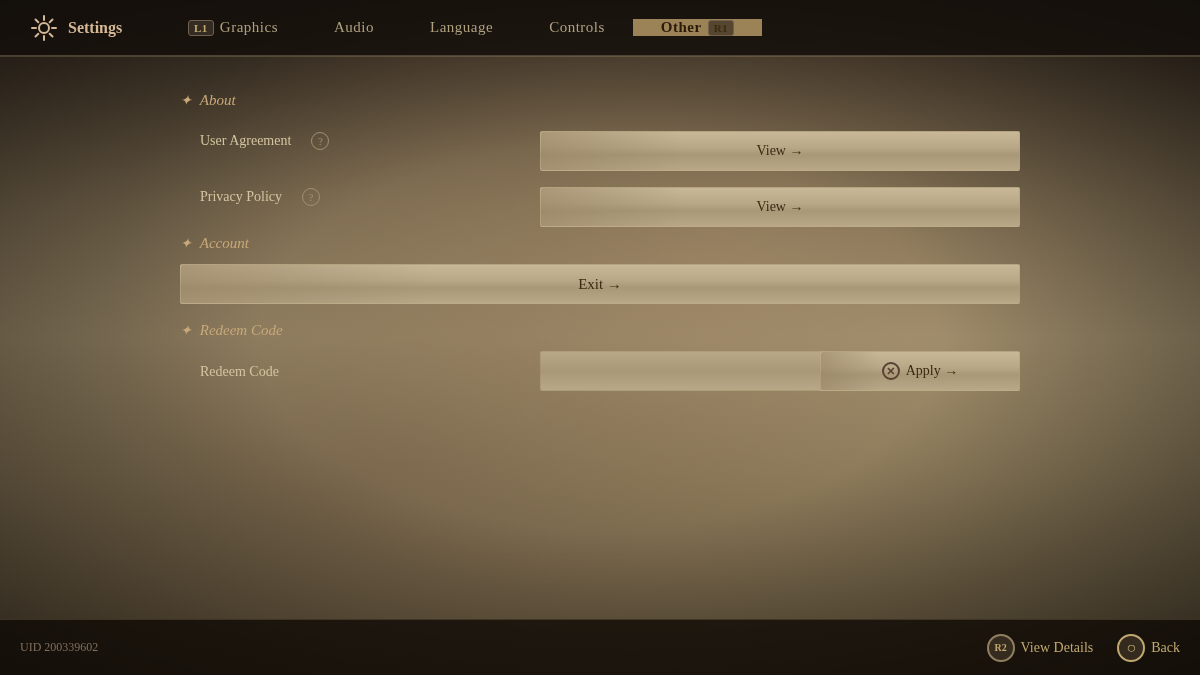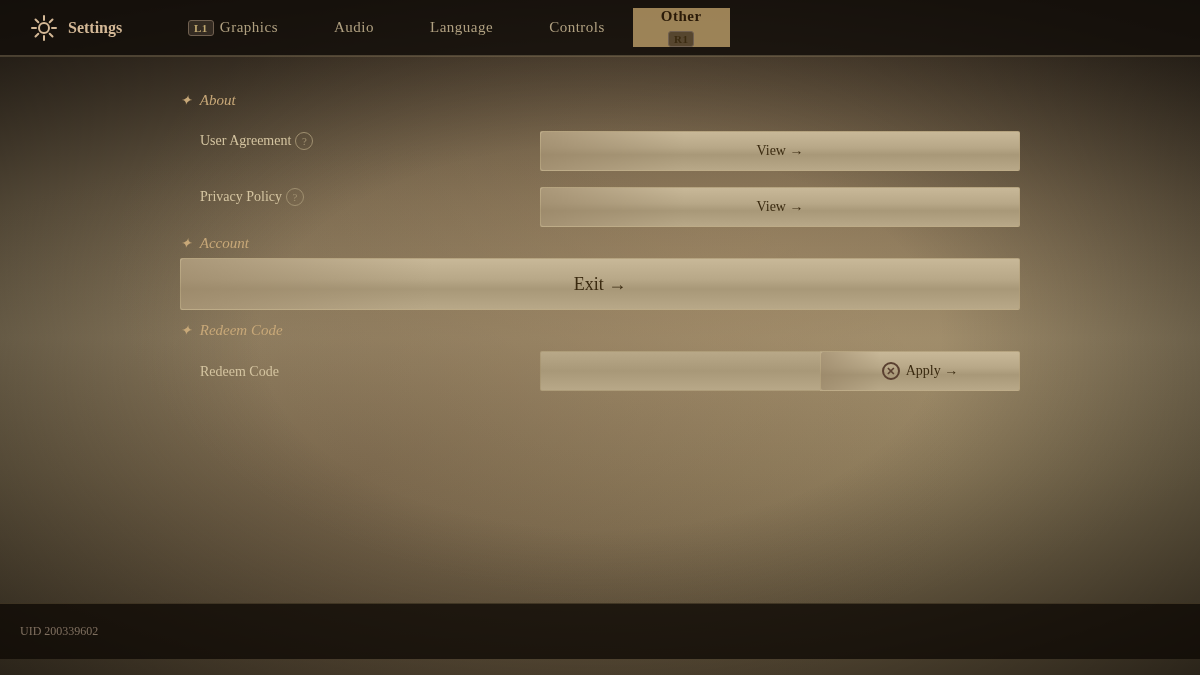--- a/index.html
+++ b/index.html
@@ -78,21 +78,20 @@
       cursor: pointer;
       position: relative;
       letter-spacing: 0.5px;
       gap: 6px;
     }
 
     .nav-tab.active {
       background: rgba(180,150,100,0.85);
       color: #2a1a08;
       font-weight: bold;
-      flex-direction: column;
     }
 
     .tab-badge {
       background: rgba(60,50,40,0.8);
       color: #c0a870;
       border: 1px solid #706050;
       border-radius: 3px;
       font-size: 11px;
       padding: 1px 5px;
       font-weight: bold;
@@ -138,21 +137,21 @@
       margin-bottom: 12px;
       height: 44px;
     }
 
     .setting-label {
       flex: 0 0 360px;
       color: #d4c4a0;
       font-size: 14px;
       display: flex;
       align-items: center;
-      gap: 4px;
+      gap: 20px;
       padding-left: 20px;
     }
 
     .help-icon {
       width: 18px;
       height: 18px;
       border-radius: 50%;
       border: 1px solid #a09070;
       display: flex;
       align-items: center;
@@ -192,26 +191,26 @@
       left: 0;
       top: 0;
       bottom: 0;
       width: 30%;
       background: linear-gradient(90deg, rgba(150,130,100,0.6) 0%, transparent 100%);
       border-radius: 2px 0 0 2px;
     }
 
     .btn-exit {
       width: 100%;
-      height: 52px;
+      height: 40px;
       background: linear-gradient(180deg, #c8b898 0%, #b8a888 40%, #a89878 60%, #b8a888 100%);
       border: 1px solid rgba(180,160,120,0.5);
       border-radius: 2px;
       color: #3a2a10;
-      font-size: 18px;
+      font-size: 15px;
       font-family: 'Georgia', serif;
       cursor: pointer;
       display: flex;
       align-items: center;
       justify-content: center;
       gap: 4px;
       position: relative;
     }
 
     .btn-exit::before {
@@ -294,21 +293,21 @@
       font-family: 'Georgia', serif;
     }
 
     .redeem-input::placeholder {
       color: #8a7a5a;
     }
 
     
     .bottombar {
       position: absolute;
-      bottom: 16px;
+      bottom: 0;
       left: 0;
       right: 0;
       height: 56px;
       background: rgba(15,10,5,0.8);
       border-top: 1px solid rgba(150,130,90,0.3);
       display: flex;
       align-items: center;
       justify-content: space-between;
       padding: 0 20px;
       z-index: 10;
@@ -465,13 +464,23 @@
         <span class="x-circle">✕</span>
         <span>Apply →</span>
       </button>
     </div>
   </div>
 
 </div>
 
 <div class="bottombar">
   <span class="uid-text">UID 200339602</span>
+  <div class="bottom-actions">
+    <div class="bottom-action">
+      <div class="btn-circle">R2</div>
+      <span>View Details</span>
+    </div>
+    <div class="bottom-action">
+      <div class="btn-circle" style="font-size:16px; border-color:#c0a870;">○</div>
+      <span>Back</span>
+    </div>
+  </div>
 </div>
 
 </body></html>

